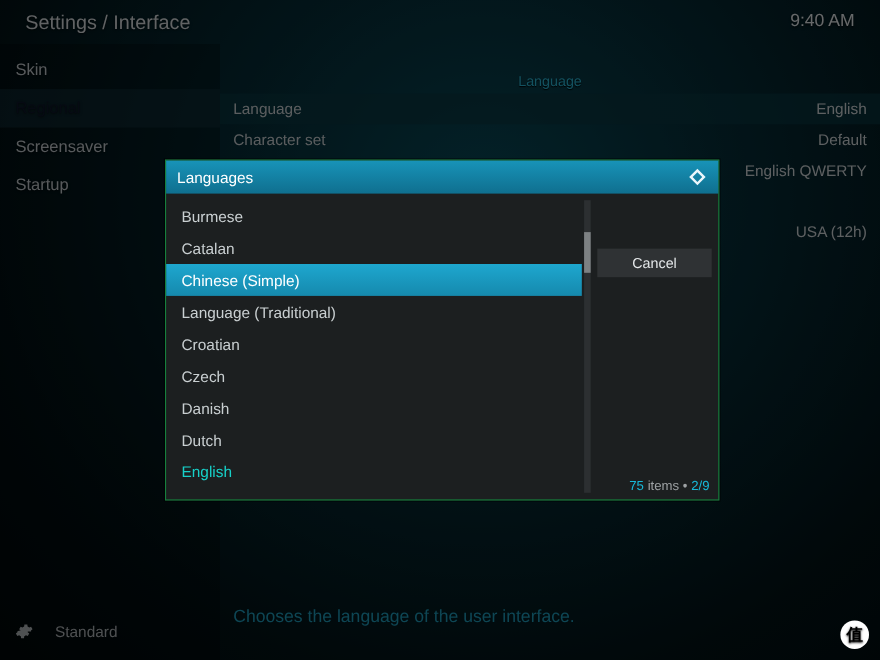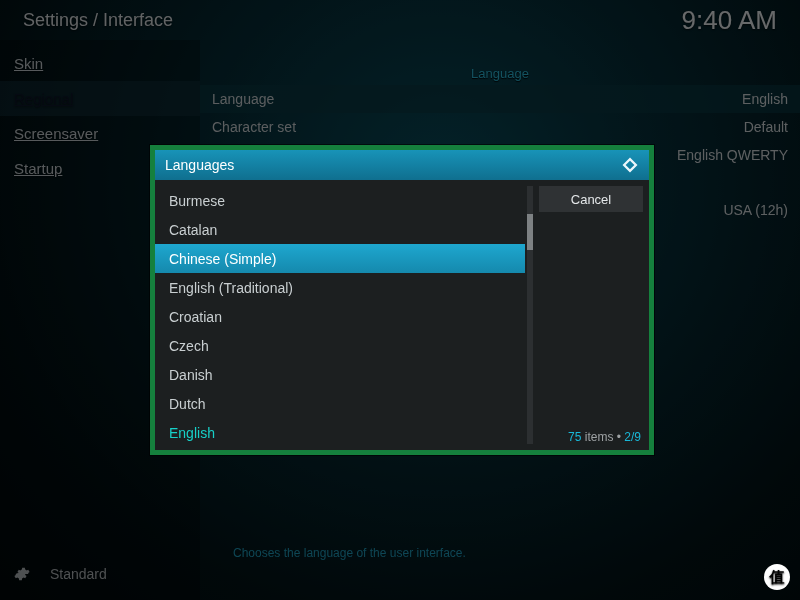--- a/index.html
+++ b/index.html
@@ -6,48 +6,48 @@
   html, body { width: 800px; height: 600px; overflow: hidden; }
   body {
     font-family: Arial, "Helvetica Neue", sans-serif;
     background: radial-gradient(ellipse at 55% 30%, #094b5a 0%, #062b35 40%, #031317 75%, #010a0d 100%);
     color: #cfd3d6;
     position: relative;
   }
   
   .header { height: 40px; display: flex; align-items: center; justify-content: space-between; padding: 0 23px; }
   .breadcrumb { font-size: 18px; color: #d7dbde; font-weight: 300; text-shadow: 0 1px 2px rgba(0,0,0,.6);}
-  .clock { font-size: 26px; font-weight: 300; color: #e4e8ea; text-shadow: 0 1px 2px rgba(0,0,0,.6);}
+  .clock { font-size: 16px; font-weight: 300; color: #e4e8ea; text-shadow: 0 1px 2px rgba(0,0,0,.6);}
   
   .main { position: absolute; top: 40px; left:0; right:0; bottom:0; display:flex; }
   .sidebar { width: 200px; padding-top: 6px; background: rgba(0,0,0,0.25); }
-  .side-item { padding: 9px 14px; font-size: 15px; color: #c2c8cc; text-shadow: 0 1px 2px rgba(0,0,0,.6); text-decoration: underline;}
+  .side-item { padding: 9px 14px; font-size: 15px; color: #c2c8cc; text-shadow: 0 1px 2px rgba(0,0,0,.6);}
   .side-item.active { background: rgba(20,50,60,.55); color: #0f172a; }
   .side-level { position:absolute; left:14px; bottom: 18px; display:flex; align-items:flex-end; gap:20px; font-size:14px; color:#aeb3b6; }
   .gear { width:16px; height:16px; }
   .content { flex:1; position:relative; padding-top: 18px; }
   .section-title { text-align:center; font-size:13px; color:#2bb7d6; margin: 8px 0 4px; text-shadow:0 1px 1px #000;}
   .row { display:flex; justify-content:space-between; align-items:center; height:28px; padding:0 12px; font-size:14px; color:#c9cfd2;}
   .row.highlight { background: rgba(10,55,66,.7); }
   .row .value { color:#cfd4d7; }
-  .desc { position:absolute; left:12px; bottom:40px; font-size:12px; color:#1f9bbb;margin-left:21px; }
+  .desc { position:absolute; left:12px; bottom:30px; font-size:16px; color:#1f9bbb; }
   
   .modal-dim { position:absolute; inset:0; background: rgba(0,0,0,0.55); }
-  .modal { position:absolute; left:150px; top:145px; width:504px; height:310px; background:#1c1f20; border:5px solid #15803d; box-shadow: 0 0 0 1px rgba(0,0,0,.6);}
+  .modal { position:absolute; left:150px; top:145px; width:504px; height:310px; background:#1c1f20; border:1px solid #15803d; box-shadow: 0 0 0 1px rgba(0,0,0,.6);}
   .modal-title { height:30px; background:#117a9d; background:linear-gradient(#1893b8,#0f6f8f); color:#fff; display:flex; align-items:center; justify-content:space-between; padding:0 10px; font-size:14px; font-weight:500;}
   .modal-body { display:flex; height:calc(100% - 30px); }
   .list-wrap { flex:1; position:relative; padding:6px 0 6px 0; overflow:hidden;text-align:right; }
   .list { position:absolute; top:6px; bottom:6px; left:0; right:12px; overflow:hidden; }
   .li { height:29px; display:flex; align-items:center; padding:0 14px; font-size:14px; color:#c9cfd1; cursor:default;}
   .li.selected { background:#1aa0c8; background:linear-gradient(#1ea7cf,#1589ad); color:#fff;}
   .li.current { color:#17d0c8; }
   .scroll { position:absolute; right:4px; top:6px; bottom:6px; width:6px; background:#2c2f31; }
   .scroll-thumb { position:absolute; left:0; right:0; background:#7d8183; }
   .side-panel { width:112px; padding:6px 6px 6px 2px; position:relative; }
-  .btn { height:26px; background:#2f3234; color:#e4e7e9; font-size:13px; width:100%; border:0; cursor:pointer;}
+  .btn { height:26px; background:#2f3234; color:#e4e7e9; font-size:13px; width:100%; border:0; cursor:pointer;margin-top:44px;}
   .counter { position:absolute; right:8px; bottom:6px; font-size:12px; color:#9ea2a4;}
   .counter .accent { color:#18b8d8; }
   
   .wm { position:absolute; right:10px; bottom:10px; display:flex; align-items:center; gap:8px; color:#fff; font-weight:700; font-size:20px; text-shadow:0 1px 2px #000;}
   .wm .circle { width:26px; height:26px; border-radius:50%; background:#fff; color:#000; display:flex; align-items:center; justify-content:center; font-size:15px; font-weight:900;}
   svg { display:block; }
 </style>
 </head>
 <body>
 
@@ -104,21 +104,21 @@
     <svg width="18" height="18" viewBox="0 0 24 24" fill="#eaf6fb">
         <path d="M12 2l10 10-10 10L2 12 12 2zm0 4.2L6.2 12 12 17.8 17.8 12 12 6.2z"></path>
       </svg>
   </div>
   <div class="modal-body">
     <div class="list-wrap">
       <div class="list" id="dlg-list">
           <div class="li">Burmese</div>
           <div class="li">Catalan</div>
           <div class="li selected">Chinese (Simple)</div>
-          <div class="li">English (Traditional)</div>
+          <div class="li">Language (Traditional)</div>
           <div class="li">Croatian</div>
           <div class="li">Czech</div>
           <div class="li">Danish</div>
           <div class="li">Dutch</div>
           <div class="li current">English</div>
         </div>
       <div class="scroll">
         <div class="scroll-thumb" id="scroll-thumb" style="top: 11%; height: 14%;"></div>
       </div>
     </div>

